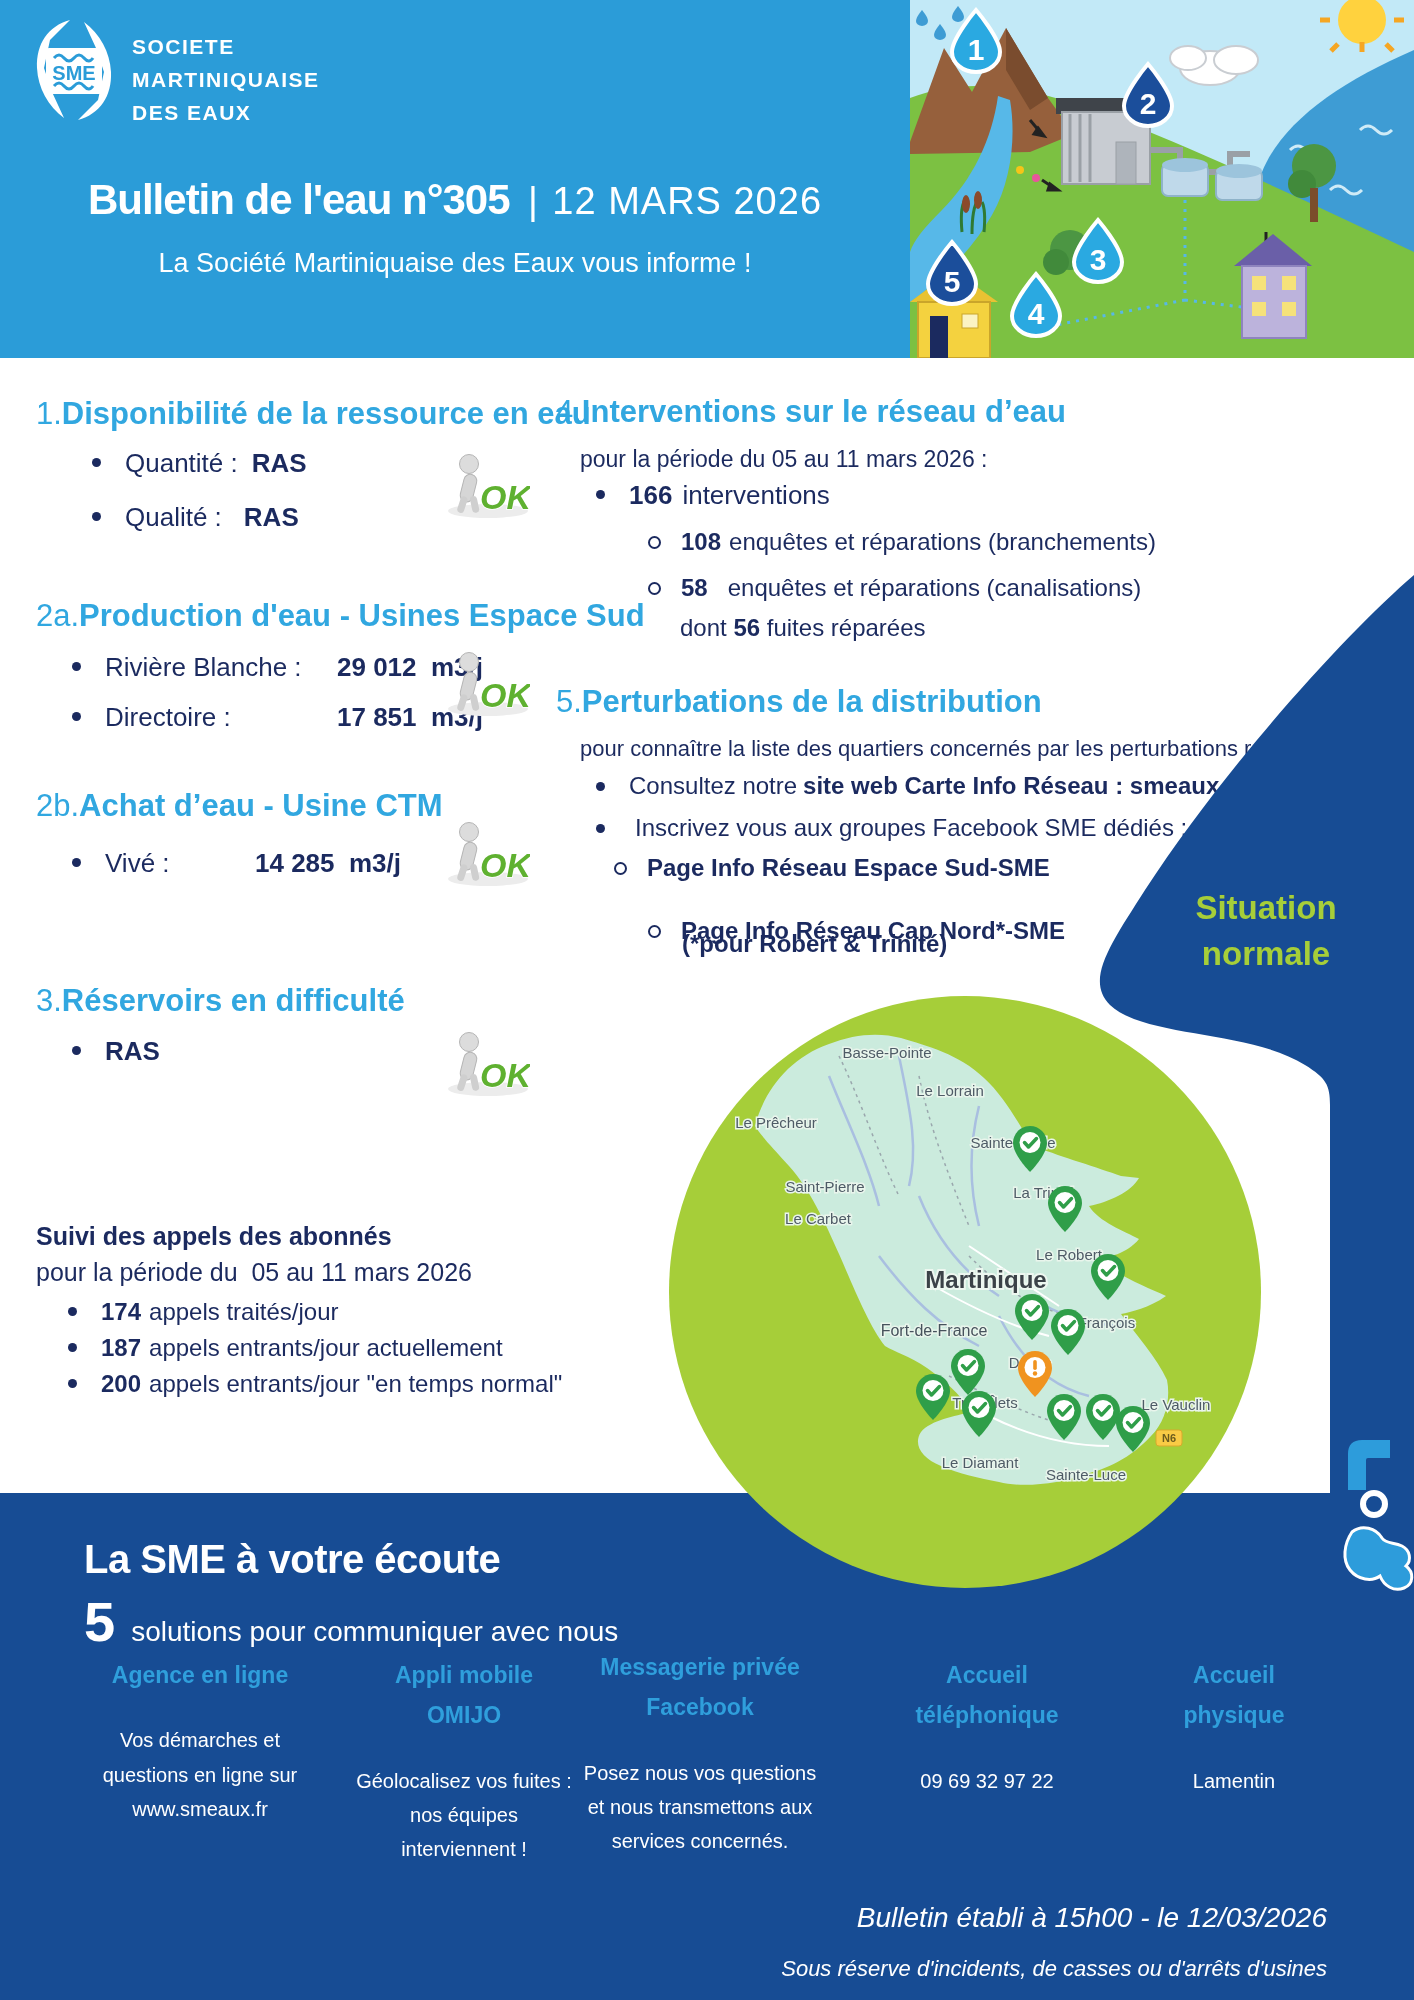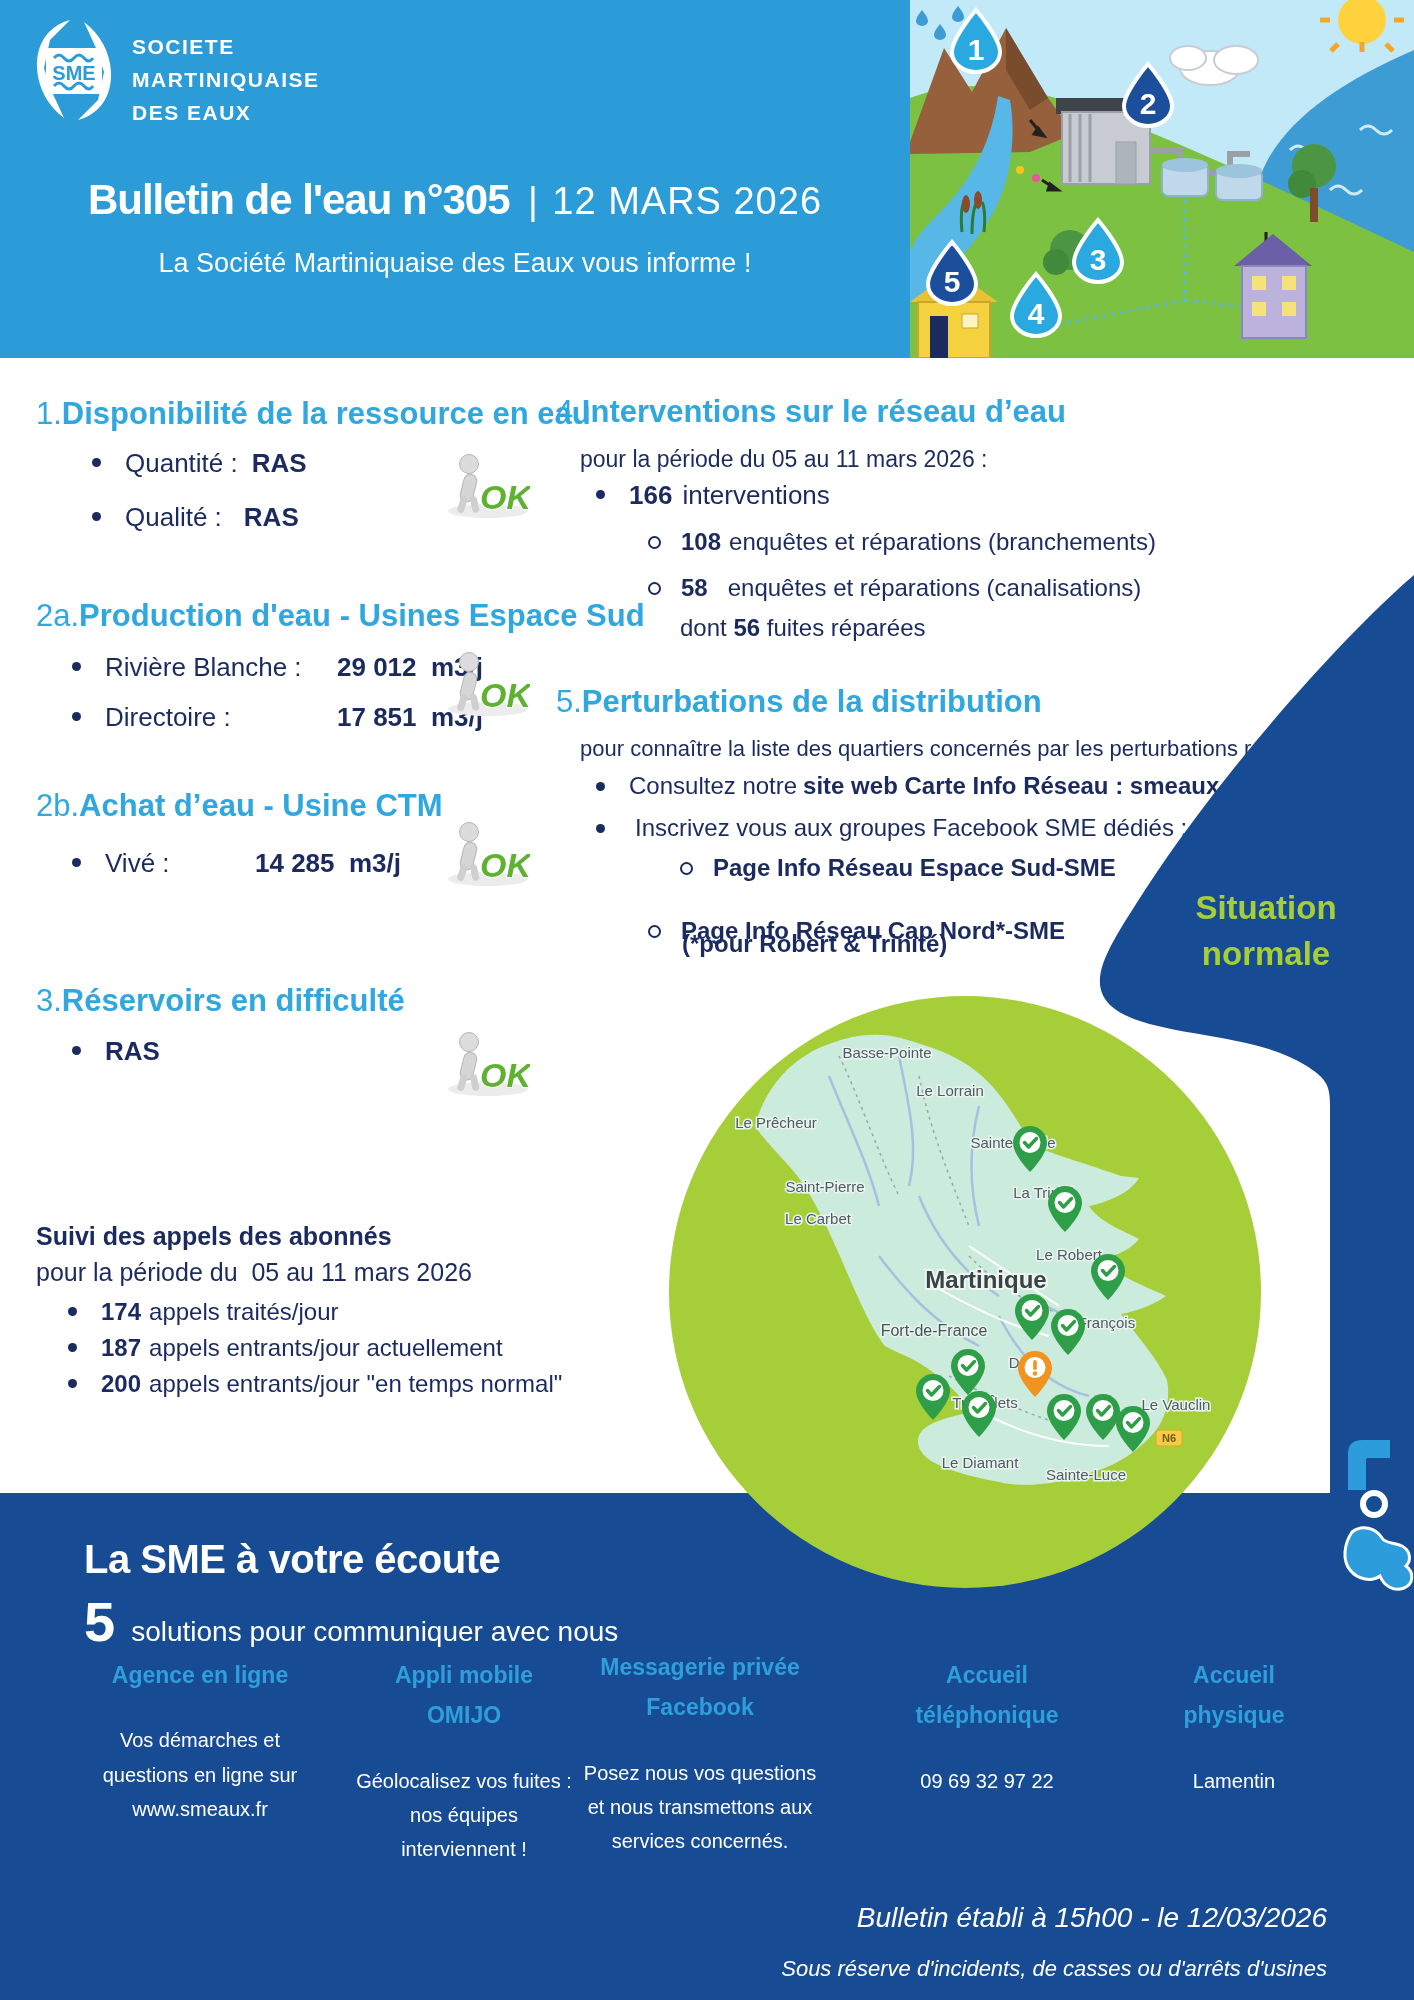--- a/index.html
+++ b/index.html
@@ -333,21 +333,21 @@
   <div class="period" style="left:580px;top:736px;font-size:22px;">pour connaître la liste des quartiers concernés par les perturbations réseau :</div>
   <div class="row small" style="left:596px;top:772px;">
     <span class="dot"></span>
     <span class="lbl">Consultez notre </span>
     <span class="val" style="margin-left:6px;">site web Carte Info Réseau : smeaux.fr</span>
   </div>
   <div class="row small" style="left:596px;top:814px;">
     <span class="dot"></span>
     <span class="lbl" style="margin-left:6px;">Inscrivez vous aux groupes Facebook SME dédiés :</span>
   </div>
-  <div class="row small" style="left:680px;top:854px;">
+  <div class="row small" style="left:614px;top:854px;">
     <span class="ring"></span>
     <span class="val">Page Info Réseau Espace Sud-SME</span>
   </div>
   <div class="row small" style="left:648px;top:894px;margin-top:23px;">
     <span class="ring"></span>
     <span class="val">Page Info Réseau Cap Nord*-SME</span>
   </div>
   <div class="plain" style="left:682px;top:930px;font-weight:bold;">(*pour Robert &amp; Trinité)</div>
 
   <svg class="navy-shape" viewBox="0 0 364 940" preserveAspectRatio="none">

